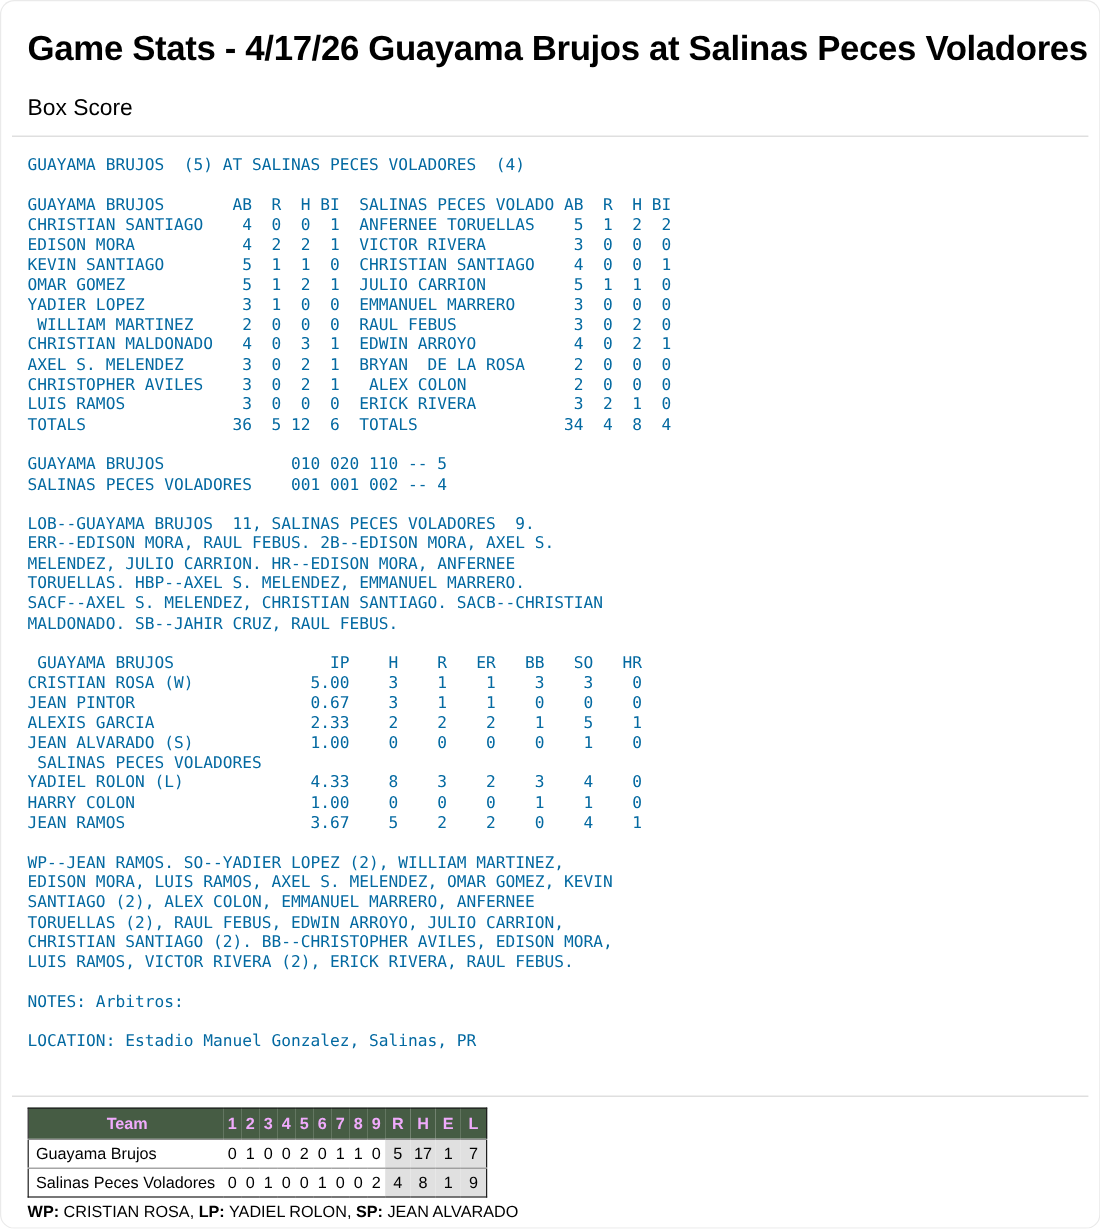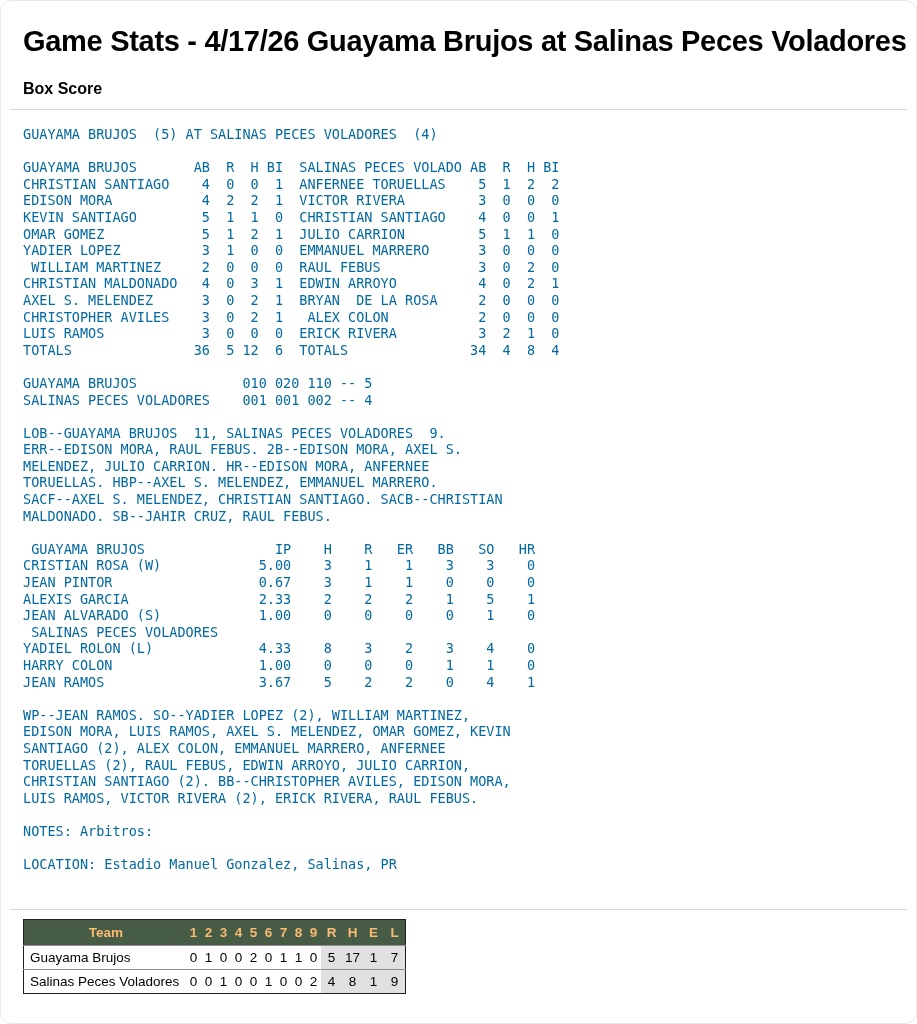--- a/index.html
+++ b/index.html
@@ -6,36 +6,36 @@
   body{font-family:"Liberation Sans",sans-serif;color:#000;}
   .page{
     position:relative;width:917px;height:1024px;box-sizing:border-box;
     padding:0 23px;overflow:hidden;background:#fff;
     border-radius:12px;box-shadow:inset 0 0 0 1px #eaeaea;
   }
   .title{
     margin:0;padding-top:25px;font-size:29px;font-weight:bold;
     letter-spacing:-0.3px;white-space:nowrap;
   }
-  .subtitle{margin-top:22px;font-size:16px;font-weight:bold;}
+  .subtitle{margin-top:22px;font-size:19px;font-weight:normal;}
   hr.rule{
     border:none;border-top:1px solid #d7d7d7;
     margin:11px -13px 0 -13px;height:0;
   }
   pre.box{
     margin:16px 0 0 0;
     font-family:"DejaVu Sans Mono",monospace;
     font-size:13.5px;line-height:16.6px;color:#0369a1;
   }
   hr.rule2{margin-top:36px;}
   table.linescore{
     border-collapse:collapse;margin-top:9px;
     font-size:13.5px;border:1px solid #1f1f1f;
   }
-  table.linescore thead tr{background:#465c44;color:#fdba74;}
+  table.linescore thead tr{background:#465c44;color:#f0abfc;}
   table.linescore th{font-weight:bold;padding:5px 0;}
   table.linescore td{padding:4px 0;}
   table.linescore tbody tr{border-top:1px solid #8f8f8f;margin-top:21px;}
   .c-team{width:152px;text-align:left;padding-left:6px !important;padding-right:4px !important;}
   thead .c-team{text-align:center;}
   .c-inn{width:15px;text-align:center;}
   .c-rhel{width:21px;text-align:center;}
   tbody .c-rhel{background:#e0e0e0;}
   .footer{margin-top:4px;font-size:13.5px;}
   .footer b{font-weight:bold;}
@@ -147,14 +147,15 @@
         <td class="c-inn">0</td>
         <td class="c-inn">2</td>
         <td class="c-rhel">4</td>
         <td class="c-rhel">8</td>
         <td class="c-rhel">1</td>
         <td class="c-rhel">9</td>
       </tr>
     </tbody>
   </table>
 
+  <div class="footer"><b>WP:</b> <span>CRISTIAN ROSA,</span> <b>LP:</b> <span>YADIEL ROLON,</span> <b>SP:</b> <span>JEAN ALVARADO</span></div>
 
 </div>
 
 </body></html>

